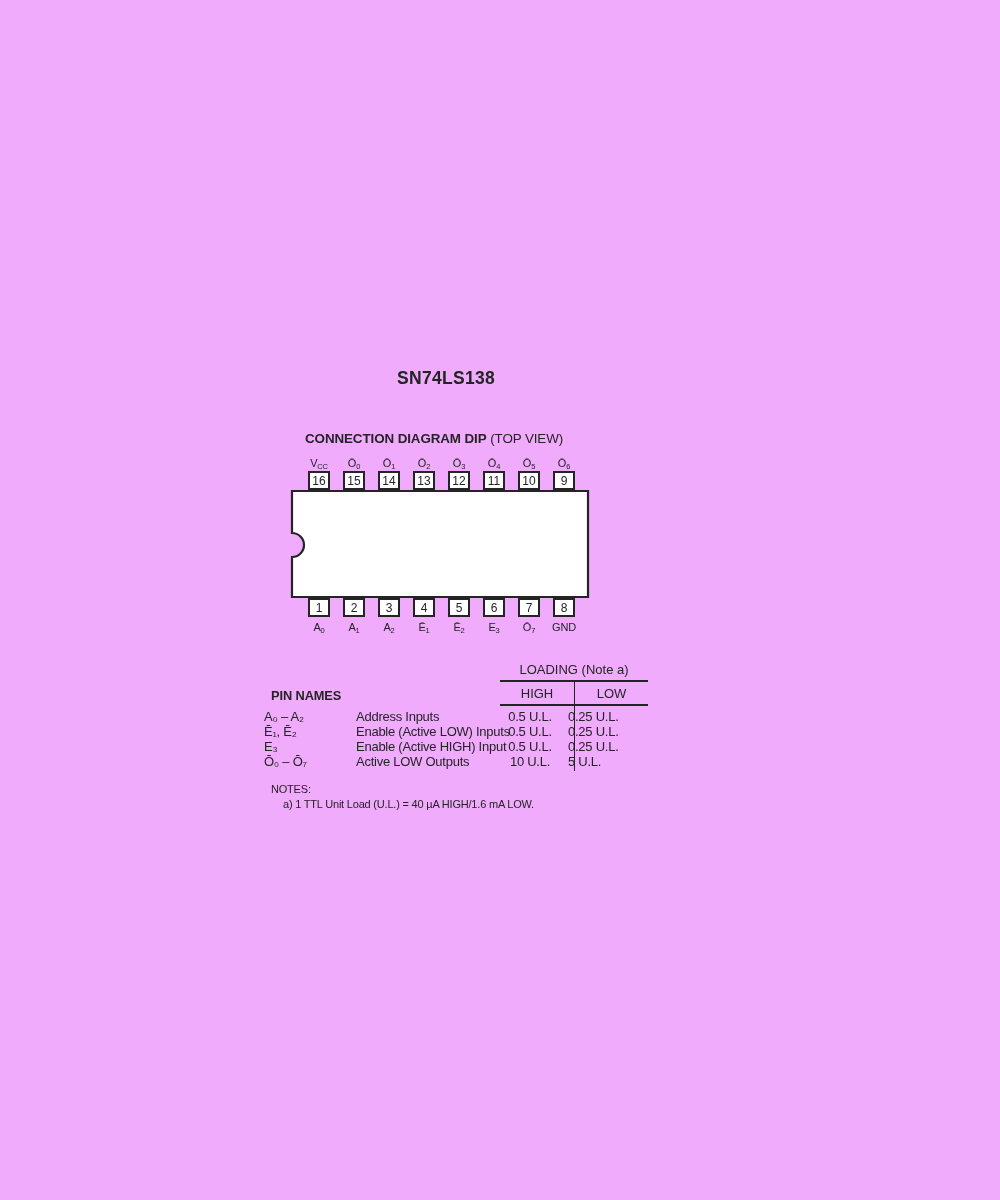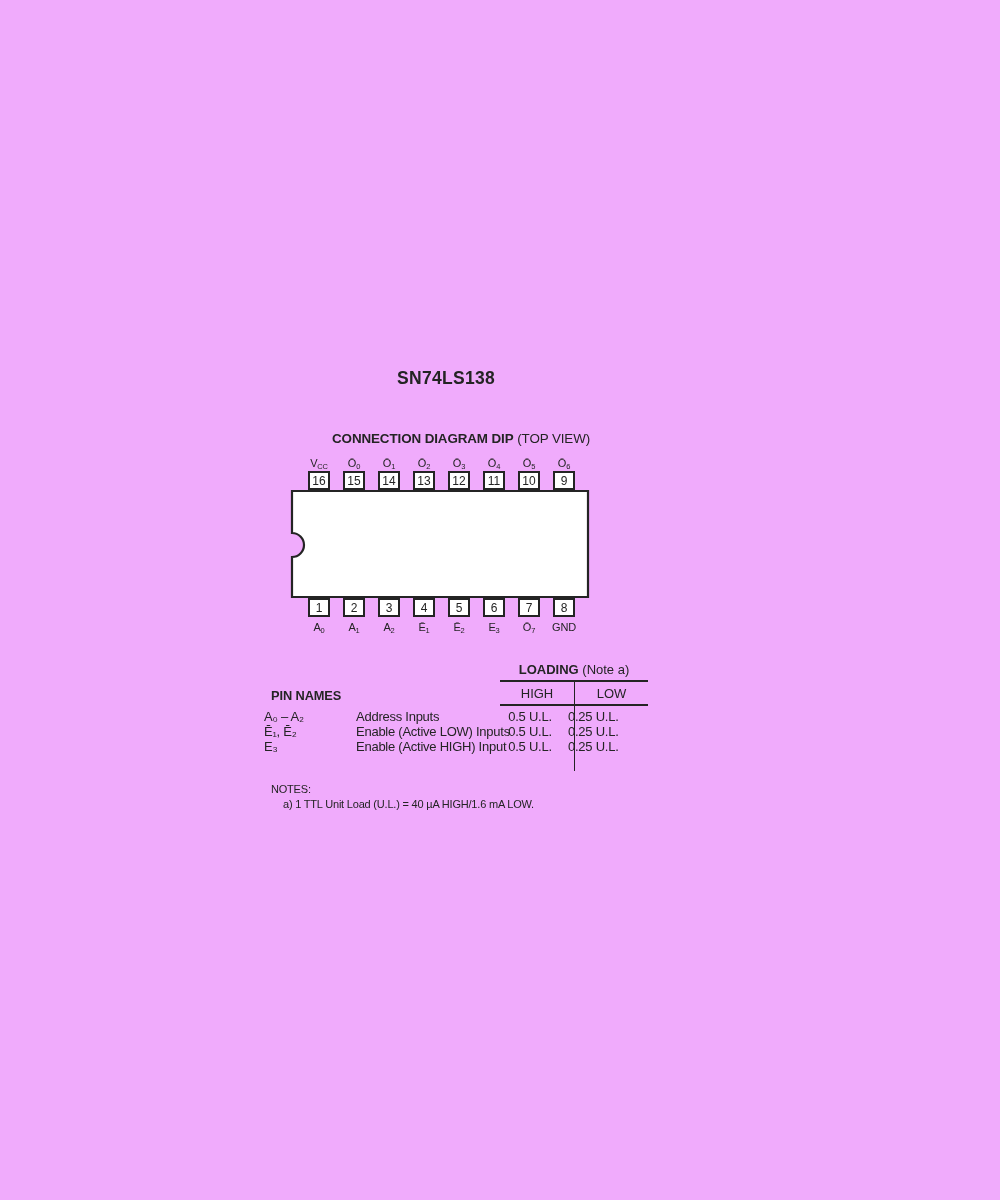--- a/index.html
+++ b/index.html
@@ -11,21 +11,21 @@
   .page { position:relative; width:1000px; height:1200px; background:#f0abfc; overflow:hidden; }
 
   .title {
     position:absolute; left:397px; top:368px;
     font-size:17.5px; font-weight:bold; letter-spacing:.3px;
   }
   .heading {
     position:absolute; left:305px; top:431px;
     font-size:13.4px; letter-spacing:-0.1px; white-space:nowrap;
   }
-  .heading .b { font-weight:bold;margin-left:27px; }
+  .heading .b { font-weight:bold; }
 
   
   .pin { position:absolute; width:36px; text-align:center; }
   .pin-top { top:456px; }
   .pin-bottom { top:598px; }
   .plabel {
     height:15px; line-height:15px; font-size:11px; letter-spacing:-0.2px; white-space:nowrap;
   }
   .pin-bottom .plabel { margin-top:3px; }
   .sub { font-size:7.5px; vertical-align:-2px; letter-spacing:-0.2px; }
@@ -37,21 +37,21 @@
   }
   .pkg-svg { position:absolute; left:290px; top:489px; }
 
   .note-block {
     position:absolute; left:601px; top:512px; width:170px;
     font-size:10.8px; line-height:15.9px; letter-spacing:-0.25px;
   }
 
   
   .loading-title { position:absolute; left:500px; top:662px; width:148px; text-align:center; font-size:13px; white-space:nowrap; }
-  .loading-title .b { font-weight:bold; }
+  .loading-title .b { font-weight:normal; }
   .rule { position:absolute; background:#242424; height:1.8px; }
   .rule-top  { left:500px; top:680px; width:148px; }
   .rule-mid  { left:500px; top:704px; width:148px; }
   .vrule { position:absolute; left:573.6px; top:680px; width:1.8px; height:91px; background:#242424; }
   .colh { position:absolute; top:686px; font-size:13px; text-align:center; }
   .colh-high { left:500px; width:74px; }
   .colh-low  { left:575px; width:73px; }
   .pin-names { position:absolute; left:271px; top:688px; font-size:12.8px; font-weight:bold; letter-spacing:-0.1px; }
 
   .trow { position:absolute; left:264px; width:380px; height:15px; font-size:13px; letter-spacing:-0.25px; white-space:nowrap; }
@@ -195,17 +195,23 @@
     <span class="tdesc">Enable (Active LOW) Inputs</span>
     <span class="thigh">0.5 U.L.</span>
     <span class="tlow">0.25 U.L.</span>
   </div>
   <div class="trow trow-2">
     <span class="tname">E₃</span>
     <span class="tdesc">Enable (Active HIGH) Input</span>
     <span class="thigh">0.5 U.L.</span>
     <span class="tlow">0.25 U.L.</span>
   </div>
+  <div class="trow trow-3">
+    <span class="tname">Ō₀ – Ō₇</span>
+    <span class="tdesc">Active LOW Outputs</span>
+    <span class="thigh">10 U.L.</span>
+    <span class="tlow">5 U.L.</span>
+  </div>
 
   <div class="notes-title">NOTES:</div>
   <div class="notes-item">a) 1 TTL Unit Load (U.L.) = 40 µA HIGH/1.6 mA LOW.</div>
 
 </div>
 
 </body></html>

